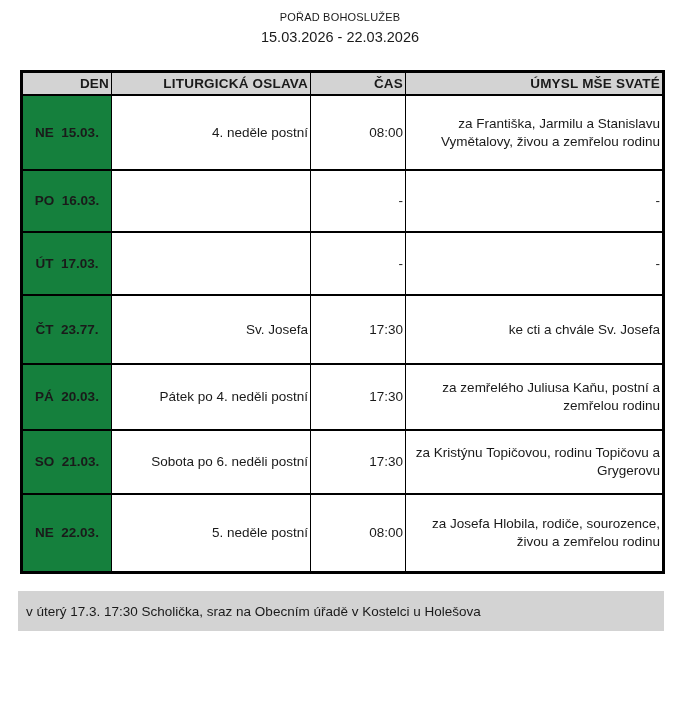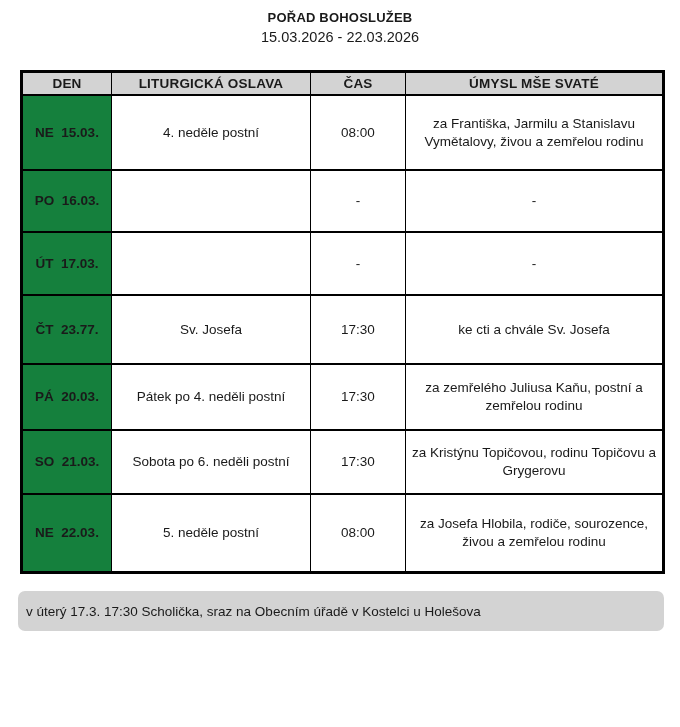--- a/index.html
+++ b/index.html
@@ -18,22 +18,22 @@
     position: relative;
     overflow: hidden;
   }
 
   
   .title-block {
     padding-top: 8px;
     text-align: center;
   }
   .title-line1, .title-line2 {
-    font-size: 13px;
-    font-weight: bold;
+    font-size: 11px;
+    font-weight: normal;
     line-height: 19px;
     letter-spacing: 0.2px;
   }
   .title-line3 {
     font-size: 14.5px;
     font-weight: normal;
     line-height: 20px;
   }
 
   
@@ -47,21 +47,21 @@
   table.schedule col.c-den     { width: 90px; }
   table.schedule col.c-oslava  { width: 199px; }
   table.schedule col.c-cas     { width: 95px; }
   table.schedule col.c-umysl   { width: 258px; }
 
   table.schedule th,
   table.schedule td {
     border: 1px solid #000000;
     border-top-width: 2px;
     border-bottom-width: 2px;
-    text-align: center;
+    text-align: right;
     vertical-align: middle;
     padding: 1px 2px;
     overflow: hidden;
   }
   table.schedule th {
     background: #d3d3d3;
     font-size: 13.5px;
     font-weight: bold;
     height: 19px;
     letter-spacing: 0.2px;
@@ -91,21 +91,20 @@
   .footer-note {
     margin: 17px 0 0 18px;
     width: 646px;
     height: 40px;
     background: #d3d3d3;
     display: flex;
     align-items: center;
     box-sizing: border-box;
     padding-left: 8px;
     font-size: 13.5px;
-    border-radius: 7px;
   }
 </style>
 </head>
 <body>
 
 <div class="page">
 
   <div class="title-block">
     <div class="title-line1">POŘAD BOHOSLUŽEB</div>
     <div class="title-line3">15.03.2026 - 22.03.2026</div>

